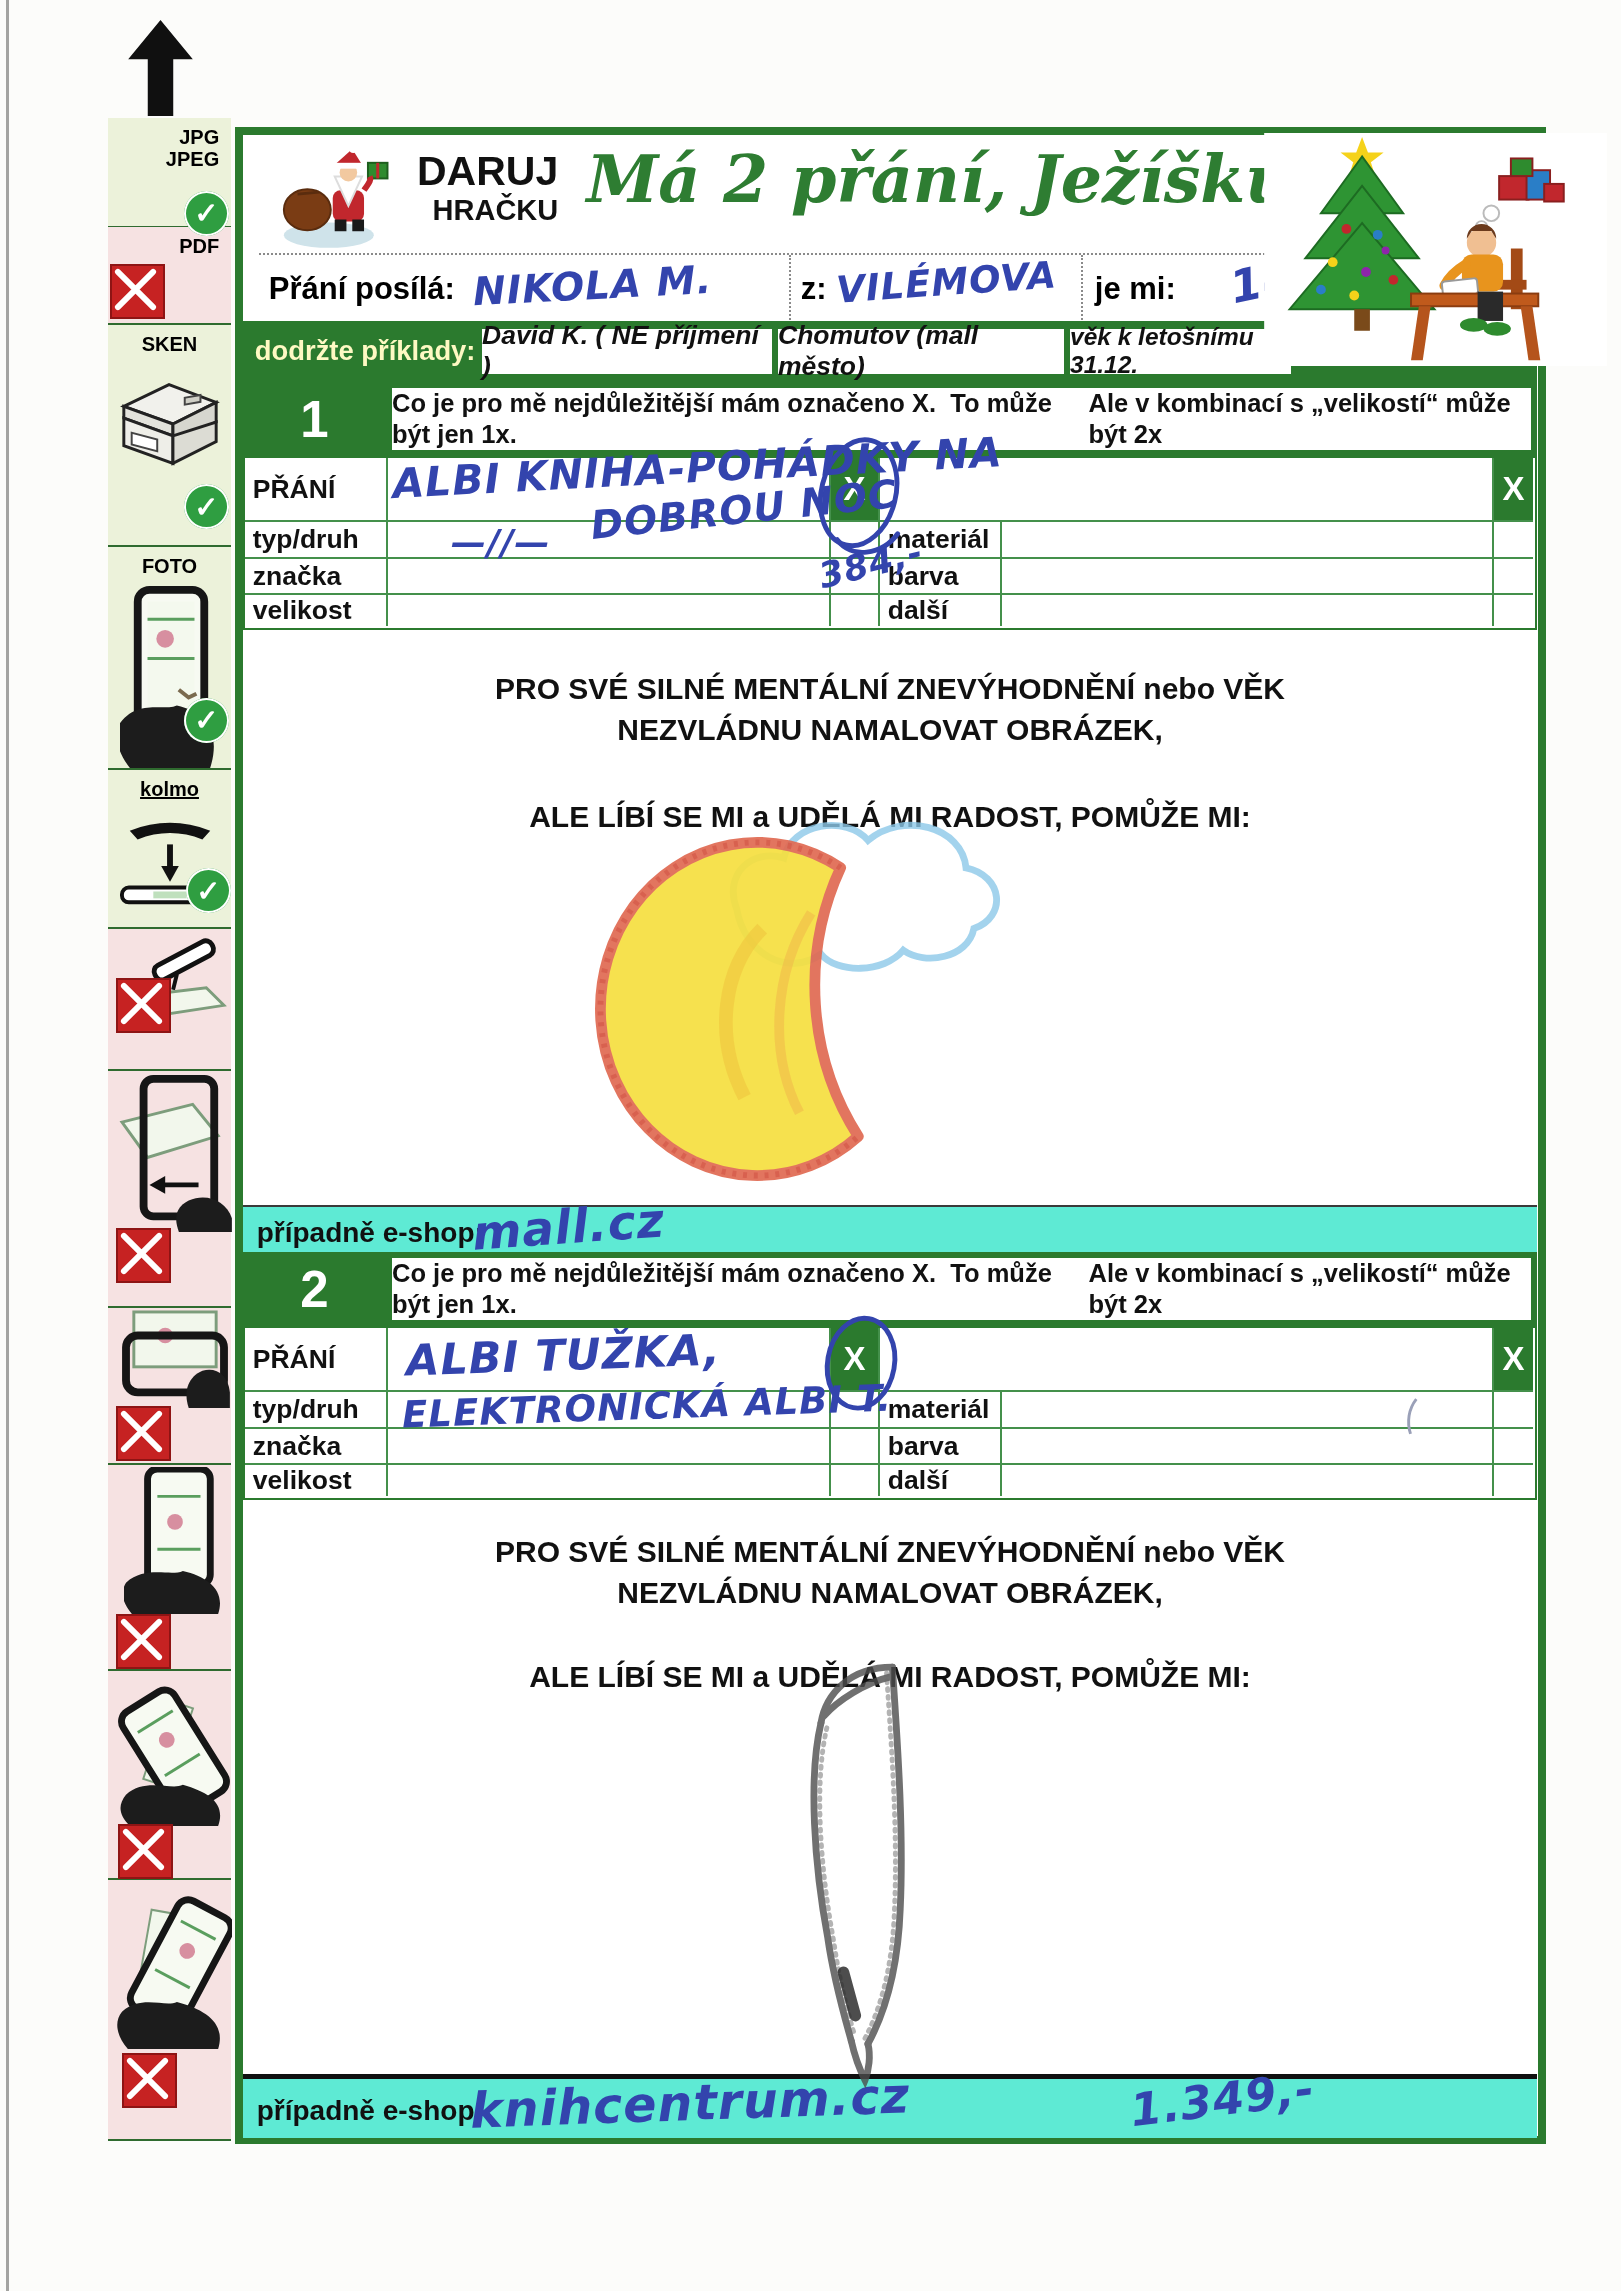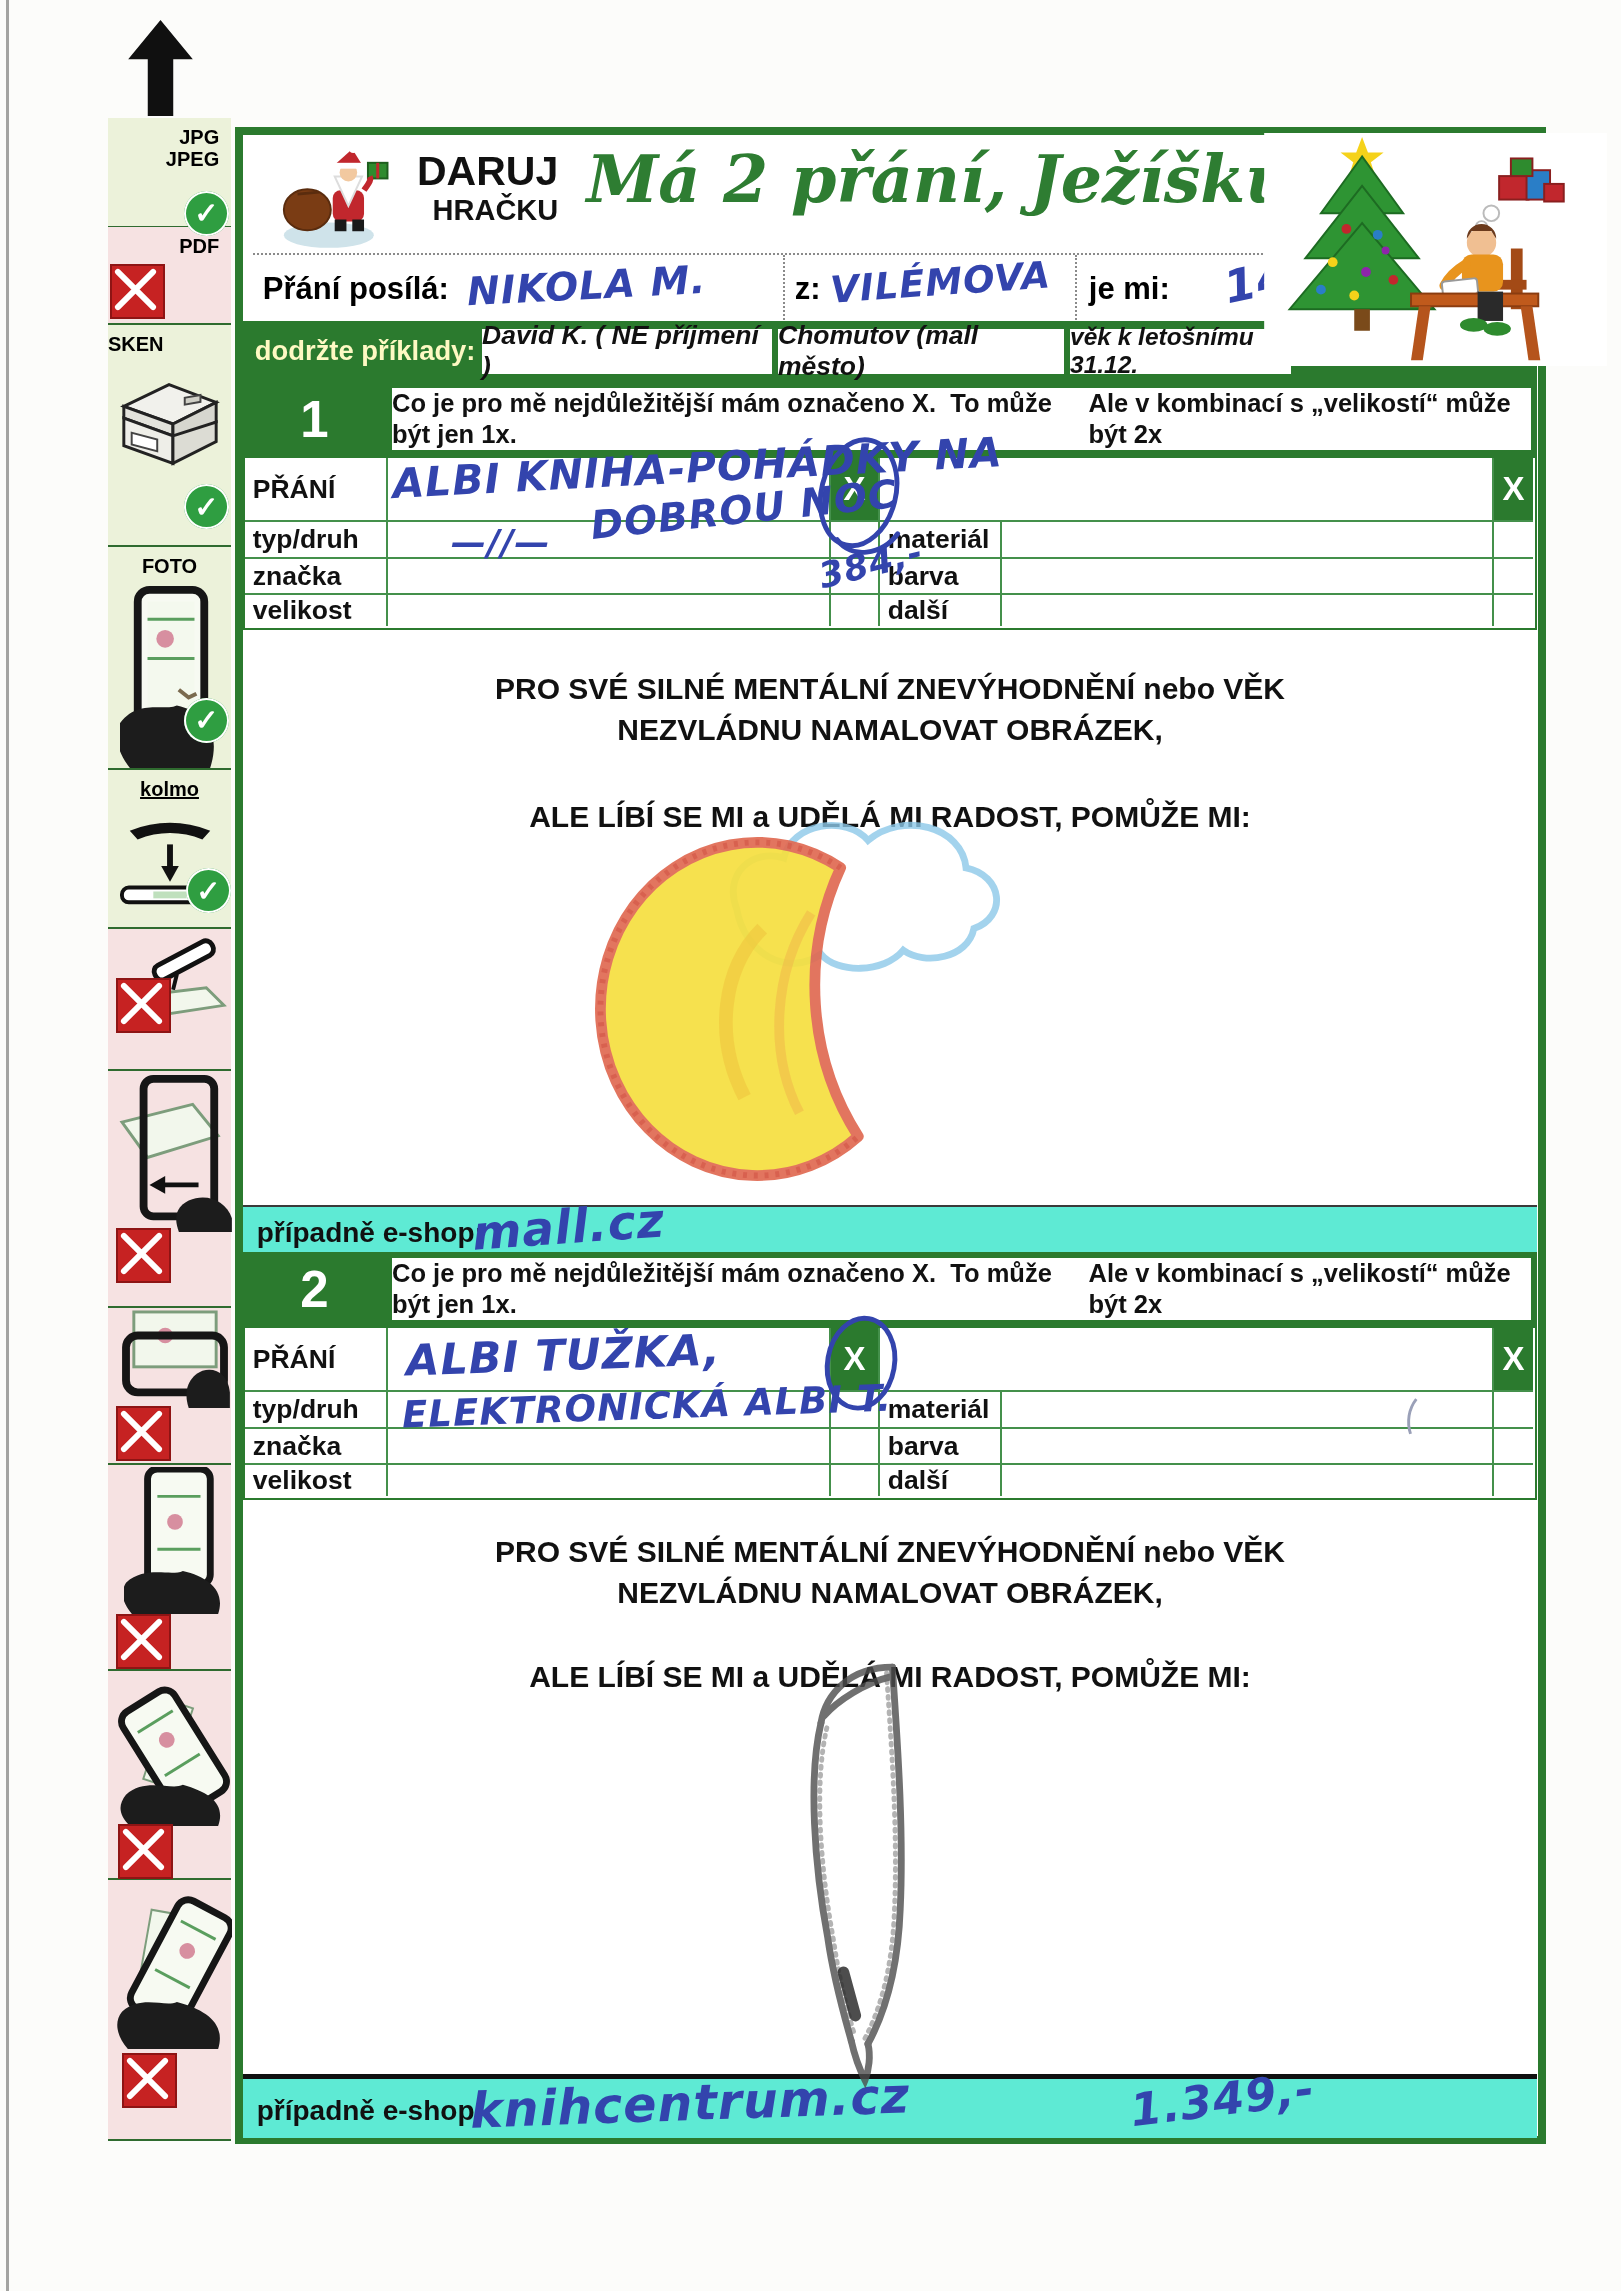--- a/index.html
+++ b/index.html
@@ -66,21 +66,21 @@
   <div class="sb-cell sb-pink" style="top:227px;height:98px;">
     <div class="sb-label">PDF</div>
     <div class="redx" style="left:2px;top:37px;">
       <svg width="47" height="47" viewBox="0 0 48 48">
           <path d="M6,6 L42,42 M42,6 L6,42" stroke="#fff" stroke-width="6" stroke-linecap="round"></path>
         </svg>
     </div>
   </div>
 
   <div class="sb-cell sb-green" style="top:325px;height:222px;">
-    <div class="sb-label" style="text-align:left;padding-right:0;">SKEN</div>
+    <div class="sb-label" style="text-align:center;padding-right:0;">SKEN</div>
     <svg class="abs" style="left:5.9px;top:45px;" width="112" height="108" viewBox="0 0 114 96">
       <polygon points="10,30 56,8 104,26 60,48" fill="#f1f1ec" stroke="#222" stroke-width="3"></polygon>
       <polygon points="10,30 60,48 60,60 10,42" fill="#e3e3dc" stroke="#222" stroke-width="3"></polygon>
       <polygon points="60,48 104,26 104,46 60,66" fill="#d6d6cf" stroke="#222" stroke-width="3"></polygon>
       <polygon points="10,42 60,60 60,88 10,70" fill="#eeeee8" stroke="#222" stroke-width="3"></polygon>
       <polygon points="60,60 104,46 104,66 60,88" fill="#dcdcd4" stroke="#222" stroke-width="3"></polygon>
       <rect x="18" y="52" width="26" height="12" transform="skewY(15)" fill="#fff" stroke="#444" stroke-width="2"></rect>
       <rect x="72" y="34" width="16" height="7" transform="skewY(-10)" fill="#cfcfc6" stroke="#444" stroke-width="2"></rect>
     </svg>
     <div class="check" style="right:2px;bottom:15.7px;">✓</div>
@@ -261,21 +261,21 @@
       <path d="M206,134 C196,140 188,148 184,156" stroke="#e8941d" stroke-width="10" fill="none" stroke-linecap="round"></path>
       <rect x="182" y="150" width="36" height="16" rx="3" fill="#ffffff" stroke="#999999" stroke-width="2" transform="rotate(-6 200 158)"></rect>
       <rect x="150" y="164" width="130" height="13" fill="#c05a1c" stroke="#8a3c10" stroke-width="2"></rect>
       <polygon points="158,177 170,177 162,232 150,232" fill="#b5541c"></polygon>
       <polygon points="262,177 274,177 282,232 270,232" fill="#b5541c"></polygon>
       <rect x="218" y="162" width="26" height="30" fill="#2a2a2a"></rect>
       <ellipse cx="214" cy="196" rx="14" ry="7" fill="#2e8b2e"></ellipse>
       <ellipse cx="238" cy="200" rx="14" ry="7" fill="#2e8b2e"></ellipse>
     </svg>
 
-    <div class="abs" style="left:10px;top:118px;width:1294px;height:69px;border-top:2px dotted #8a8a8a;">
+    <div class="abs" style="left:16px;top:118px;width:1294px;height:69px;border-top:2px dotted #8a8a8a;">
       <div class="abs" style="left:0;top:0;width:530px;height:69px;">
         <span class="abs" style="left:9.8px;top:15.7px;font-weight:bold;font-size:31px;">Přání posílá:</span>
         <span class="hw abs" style="left:214px;top:7.8px;font-size:39px;transform:rotate(-3deg);">NIKOLA M.</span>
       </div>
       <div class="abs dotted-v" style="left:530px;top:0;width:292px;height:69px;">
         <span class="abs" style="left:9.8px;top:15.7px;font-weight:bold;font-size:31px;">z:</span>
         <span class="hw abs" style="left:45px;top:5.9px;font-size:37px;transform:rotate(-4deg);">VILÉMOVA</span>
       </div>
       <div class="abs dotted-v" style="left:822px;top:0;width:225px;height:69px;">
         <span class="abs" style="left:11.8px;top:15.7px;font-weight:bold;font-size:31px;">je mi:</span>

